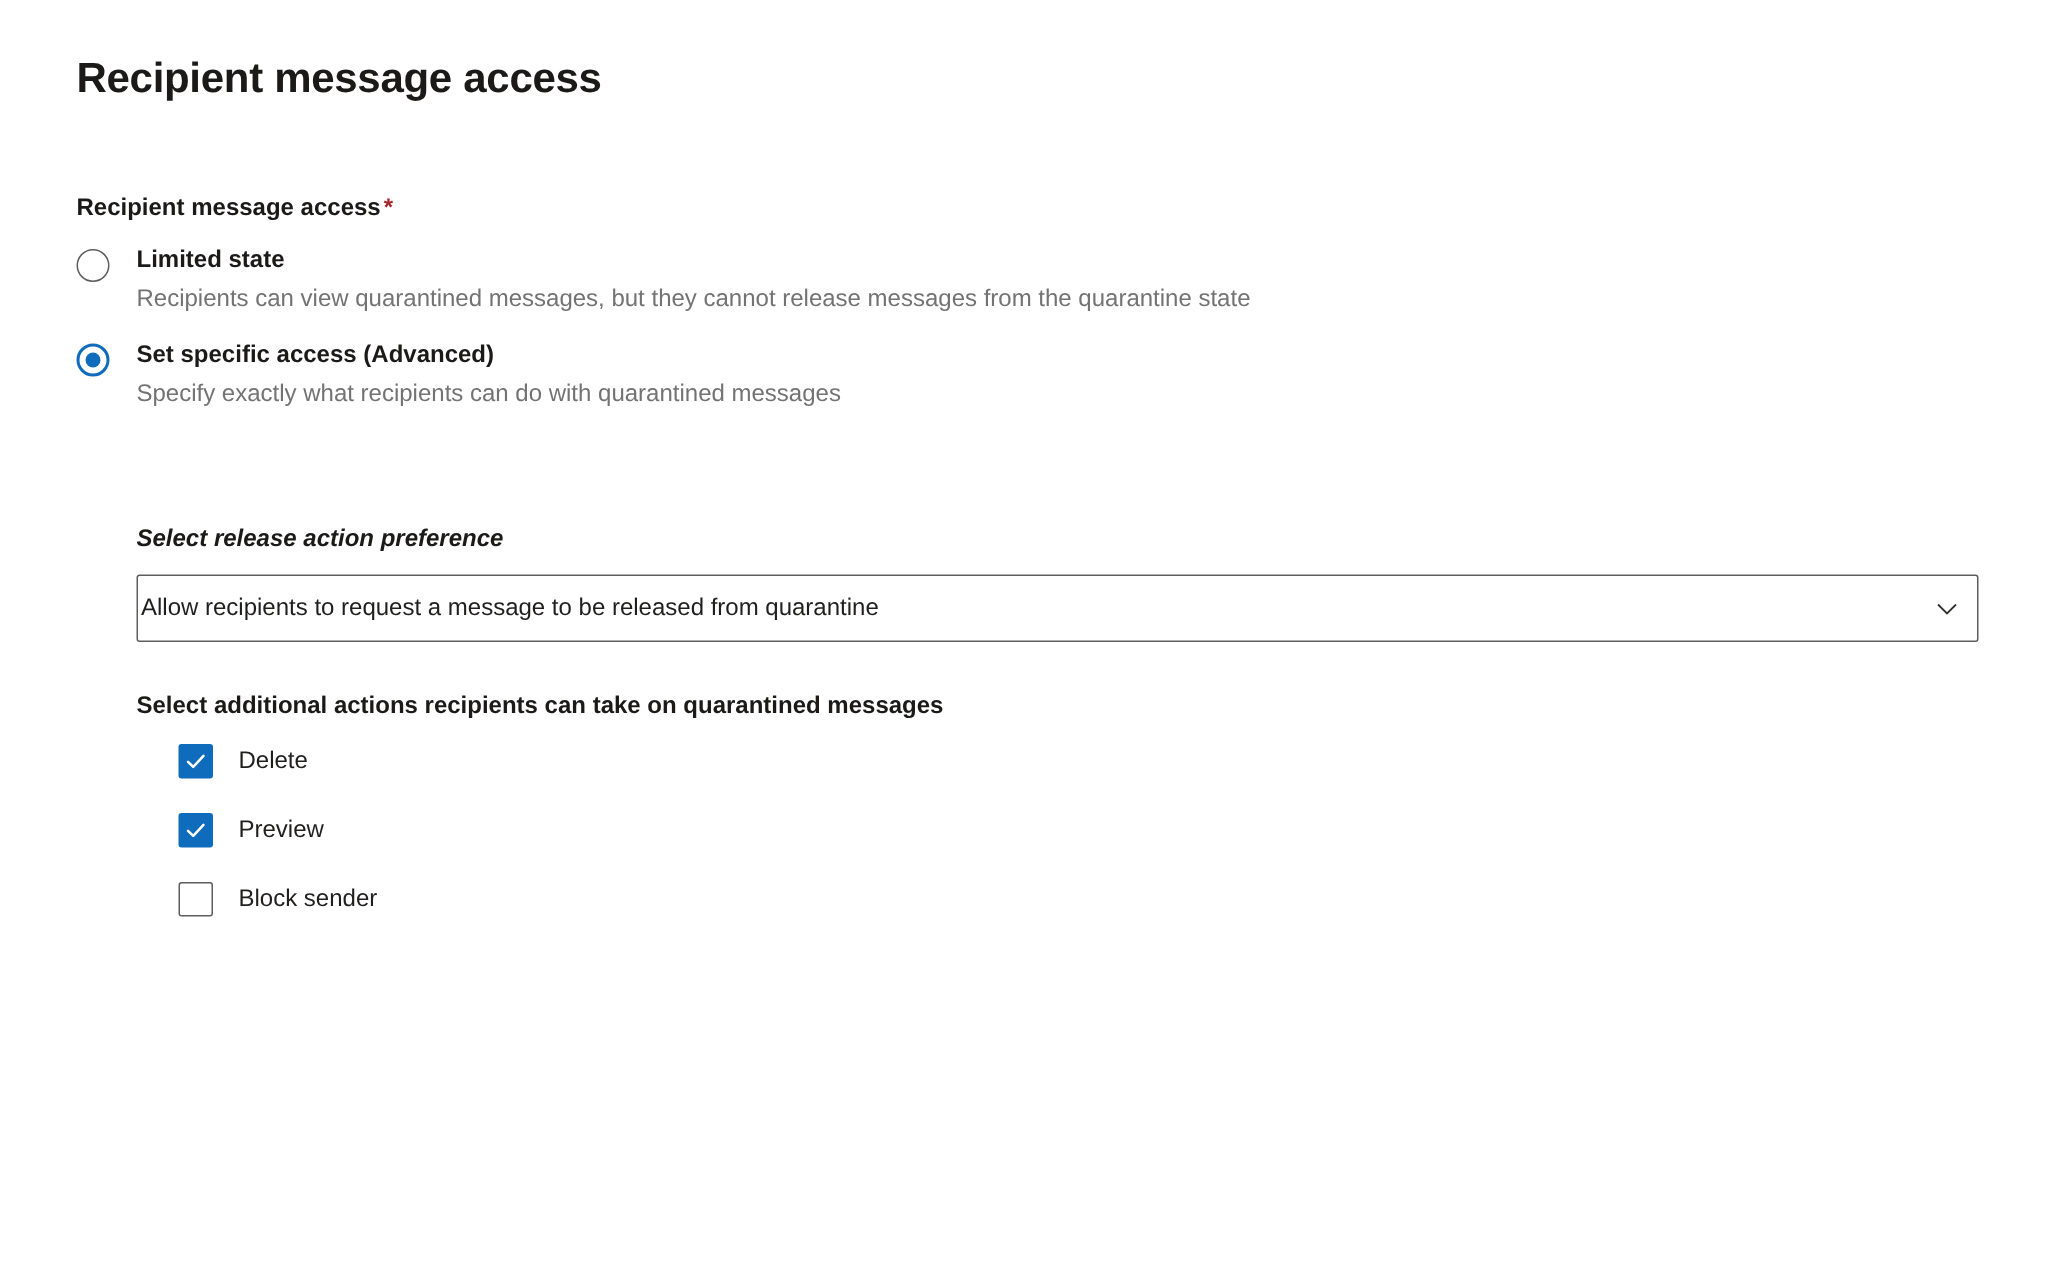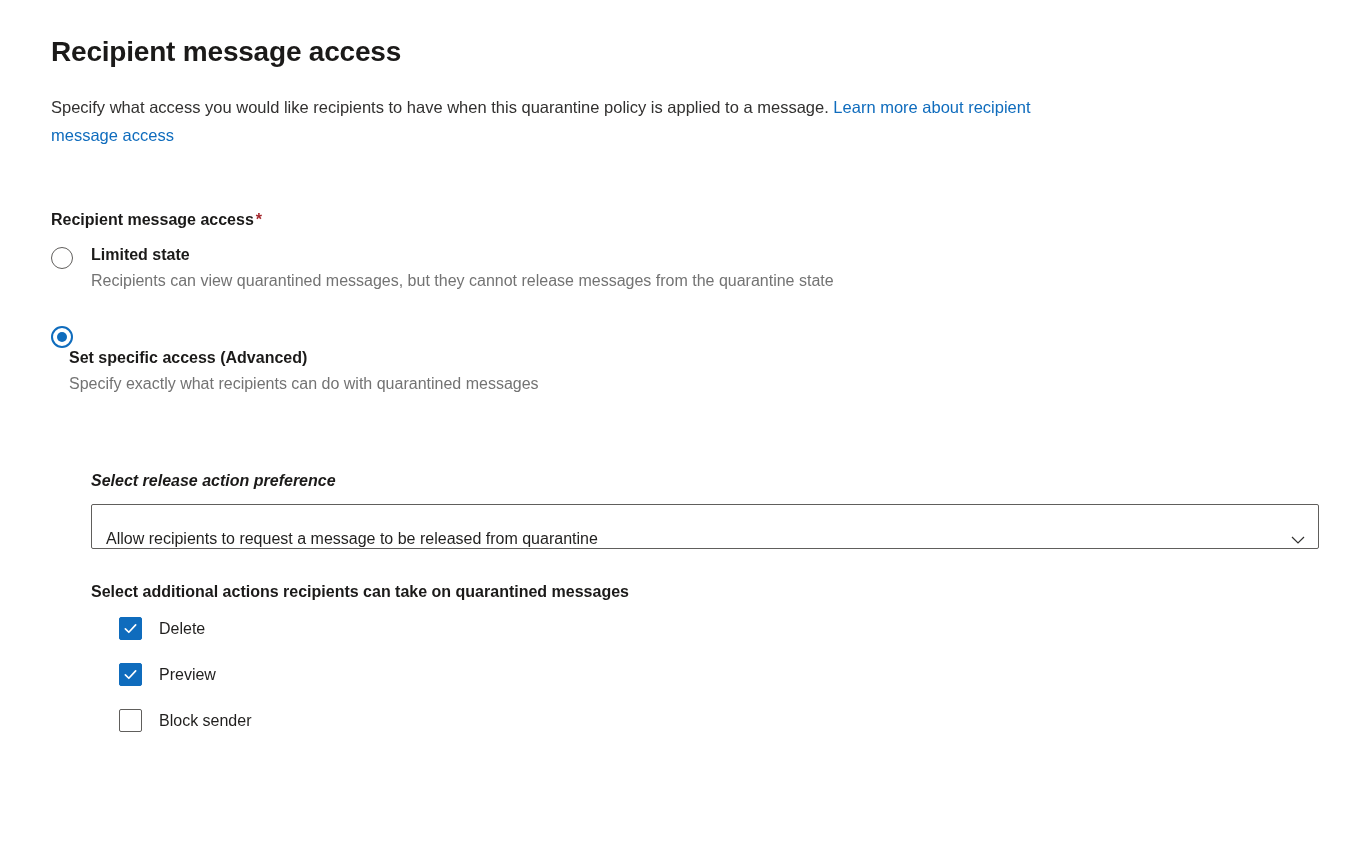--- a/index.html
+++ b/index.html
@@ -54,22 +54,21 @@
     margin-left: 2px;
   }
   .radio-group {
     margin-top: 16px;
   }
   .radio-row {
     display: flex;
     align-items: flex-start;
   }
   .radio-row + .radio-row {
-    margin-top: 31px;
-    flex-direction: column;
+    margin-top: 15px;
   }
   .radio-outer {
     width: 22px;
     height: 22px;
     border-radius: 50%;
     border: 1.6px solid #605e5c;
     box-sizing: border-box;
     flex: 0 0 auto;
     margin-top: 2px;
     background: #ffffff;
@@ -120,22 +119,22 @@
   }
   .dropdown {
     margin-top: 14px;
     width: 1228px;
     height: 45px;
     box-sizing: border-box;
     border: 1px solid #605e5c;
     border-radius: 2px;
     background: #ffffff;
     display: flex;
-    align-items: flex-end;
-    padding: 0 12px 0 14px;
+    align-items: center;
+    padding: 0 12px 0 2px;
     cursor: pointer;
   }
   .dropdown-value {
     flex: 1 1 auto;
     font-size: 16px;
     color: #201f1e;
     white-space: nowrap;
     overflow: hidden;
     text-overflow: ellipsis;
   }
@@ -197,23 +196,20 @@
     cursor: pointer;
   }
 </style>
 </head>
 <body>
 
 <div class="page">
 
   <h1 class="page-title">Recipient message access</h1>
 
-  <p class="intro">
-    <span>Specify what access you would like recipients to have when this quarantine policy is applied to a message. </span><a class="link">Learn more about recipient message access</a>
-  </p>
 
   <div class="field-label">
     <span>Recipient message access</span><span class="required-star">*</span>
   </div>
 
   <div class="radio-group">
 
     <div class="radio-row">
       <span class="radio-outer"></span>
       <span class="radio-text">

